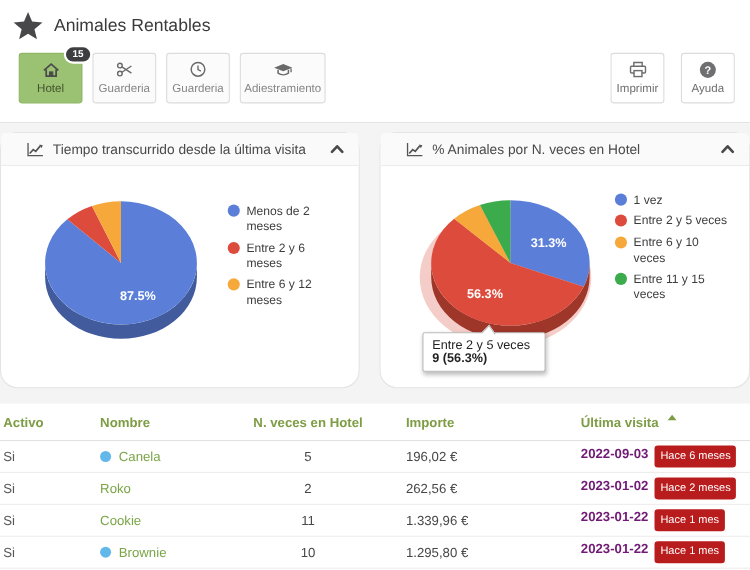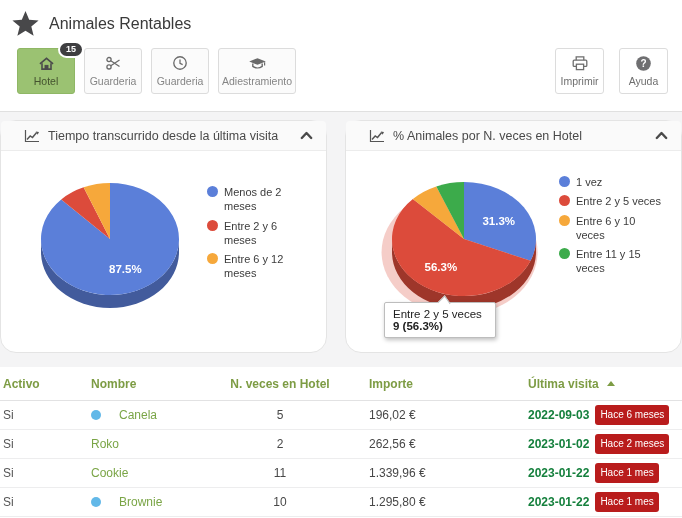--- a/index.html
+++ b/index.html
@@ -48,27 +48,27 @@
   .chart-tooltip::before{content:"";position:absolute;top:-5px;left:54px;width:9px;height:9px;background:#fff;
                  border-left:1px solid #bdbdbd;border-top:1px solid #bdbdbd;transform:rotate(55deg) skewX(10deg);}
 
   
   .table{background:#fff;}
   .trow{display:grid;grid-template-columns:88px 128px 122px 182px 1fr;align-items:center;height:29px;
         border-bottom:1px solid #ededee;padding:0 3px;box-sizing:border-box;}
   .thead{height:34px;border-bottom:1px solid #e2e2e3;font-weight:bold;color:#7d9c44;font-size:12px;}
   .c-vec{text-align:center;}
   .c-imp{padding-left:28px;}
-  .c-ult{padding-left:5px;display:flex;align-items:center;gap:6px;}
+  .c-ult{padding-left:5px;display:flex;align-items:flex-start;gap:6px;}
   .cell-activo{color:#555;font-size:12px;}
-  .cell-nombre{color:#7aa546;font-size:12px;display:flex;gap:18px;align-items:center;}
+  .cell-nombre{color:#7aa546;font-size:12px;display:flex;gap:7px;align-items:center;}
   .pet-dot{width:10px;height:10px;border-radius:50%;background:#62b8e8;flex:0 0 10px;}
   .cell-veces{color:#474747;font-size:12px;}
   .cell-importe{color:#474747;font-size:12px;}
-  .cell-fecha{color:#15803d;font-size:12px;font-weight:bold;}
+  .cell-fecha{color:#701a75;font-size:12px;font-weight:bold;}
   .date-badge{background:#b91c1c;color:#fff;font-size:10px;padding:5px 5px;border-radius:3px;line-height:1;white-space:nowrap;}
   .sort-asc{width:0;height:0;border-left:4px solid transparent;border-right:4px solid transparent;
             border-bottom:5px solid #7d9c44;display:inline-block;margin-left:2px;}
   svg text{font-family:"Liberation Sans",sans-serif;}
 </style>
 </head>
 <body>
 
 <div class="app">
 

